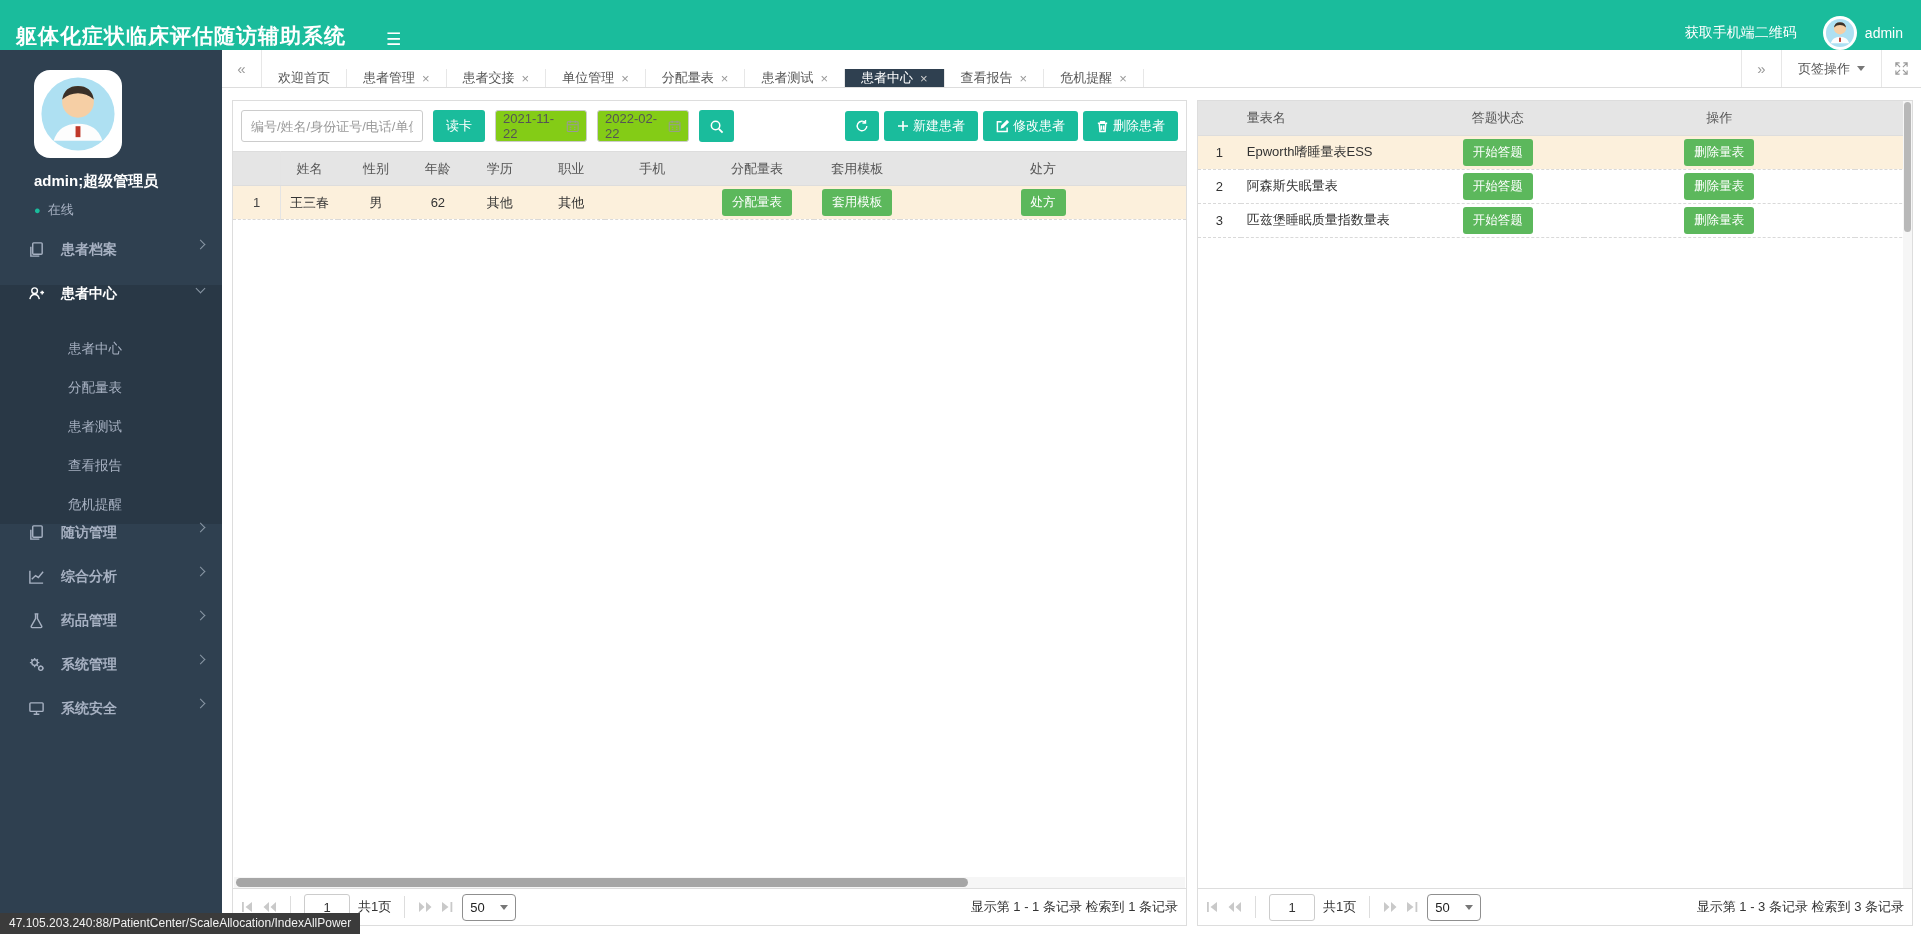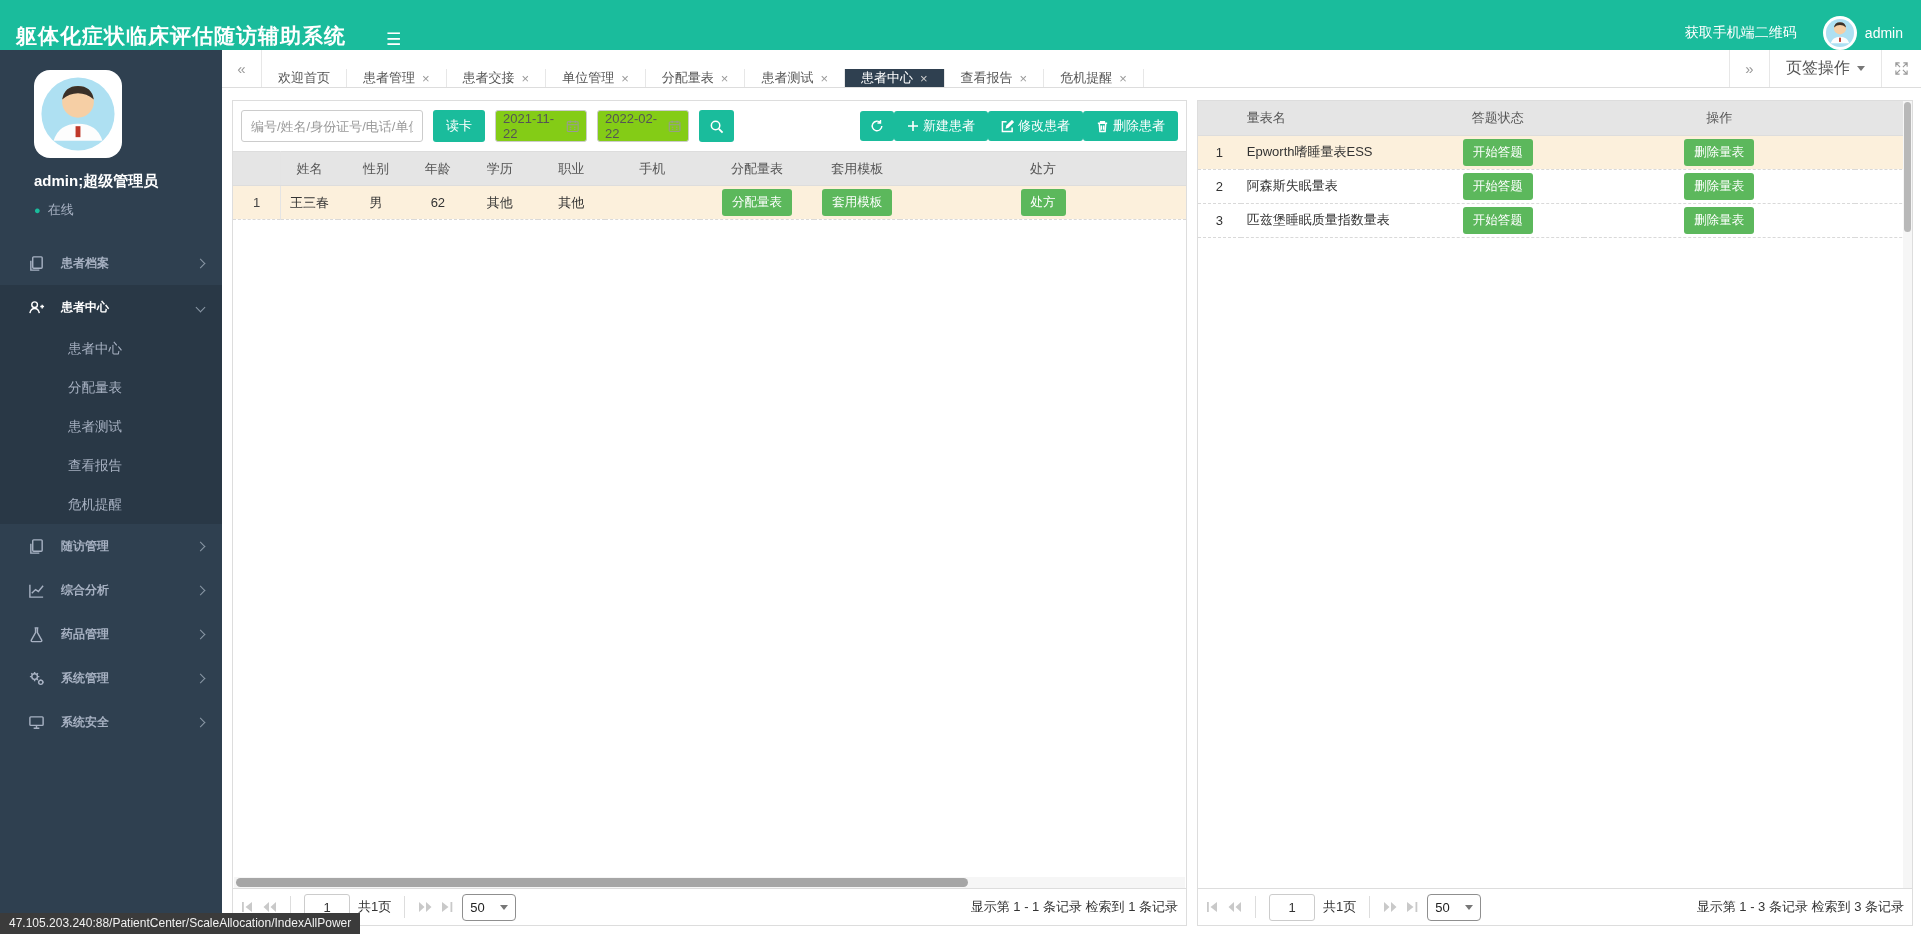--- a/index.html
+++ b/index.html
@@ -26,35 +26,35 @@
   .tabs { display:flex; align-items:flex-end; overflow:hidden; }
   .tab { display:flex; align-items:center; padding:0 16px; font-size:13px; color:#555;
     border-right:1px solid #e7e7e7; cursor:pointer; white-space:nowrap; }
   .tab .x { margin-left:7px; color:#999; font-size:13px; line-height:1; }
   .tab.active { background:#2f4050; color:#fff; }
   .tab.active .x { color:#ccc; }
   .tab-right { margin-left:auto; display:flex; align-items:stretch; }
   .tab-rbtn { width:40px; display:flex; align-items:center; justify-content:center;
     border-left:1px solid #e7e7e7; color:#999; font-size:15px; cursor:pointer; }
   .tab-actions { display:flex; align-items:center; gap:7px; padding:0 16px;
-    border-left:1px solid #e7e7e7; font-size:16px; color:#555; cursor:pointer; }
+    border-left:1px solid #e7e7e7; font-size:13px; color:#555; cursor:pointer; }
   .caret-down { width:0; height:0; border-left:4px solid transparent;
     border-right:4px solid transparent; border-top:5px solid #777; }
 
   
   .sidebar { position:absolute; left:0; top:50px; bottom:0; width:222px;
     background:#2f4050; z-index:10; }
   .profile { padding:20px 0 14px 34px; }
   .avatar-big { width:88px; height:88px; background:#fff; border-radius:16px; padding:5px; }
   .pname { color:#fff; font-size:15px; font-weight:bold; margin-top:14px; }
   .pstatus { color:#a7b1c2; font-size:13px; margin-top:10px; display:flex; align-items:center; gap:7px; }
   .dot { color:#1abc9c; font-size:11px; }
   .nav { margin-top:8px; }
-  .nav-item { display:flex; align-items:center; height:44px; padding:0 18px 0 28px;
-    color:#a7b1c2; font-size:12px; cursor:pointer; }
+  .nav-item { display:flex; height:44px; padding:0 18px 0 28px;
+    color:#a7b1c2; font-size:14px; cursor:pointer; }
   .nav-item .ic { width:17px; height:17px; margin-right:16px; flex:none; }
   .nav-item .lbl { flex:1; font-weight:bold; }
   .chev { width:7px; height:7px; border-right:1.6px solid #8a97a5;
     border-bottom:1.6px solid #8a97a5; transform:rotate(-45deg); flex:none; }
   .chev.down { transform:rotate(45deg); }
   .nav-group.open { background:#293846; }
   .nav-group.open > .nav-item { color:#fff; }
   .sub-item { height:39px; line-height:39px; padding-left:68px; color:#a7b1c2;
     font-size:13.5px; cursor:pointer; }
 
@@ -70,21 +70,21 @@
   .search-input { width:182px; height:32px; border:1px solid #ccc; border-radius:3px;
     padding:0 9px; font-size:13px; color:#333; outline:none;
     font-family:"Liberation Sans","DejaVu Sans",sans-serif; }
   .search-input::placeholder { color:#999; }
   .btn-teal { background:#1abc9c; color:#fff; border:none; border-radius:3px;
     height:32px; padding:0 13px; font-size:13px; cursor:pointer; display:flex;
     align-items:center; gap:4px; font-family:inherit; }
   .date-box { width:92px; height:32px; border:1px solid #ccc; border-radius:3px;
     display:flex; align-items:center; justify-content:space-between; padding:0 7px;
     font-size:13px; color:#555; cursor:pointer; background:#84cc16; }
-  .tb-right { margin-left:auto; display:flex; }
+  .tb-right { margin-left:auto; display:flex; gap:5px; }
   .btn-teal.small { height:30px; }
   .btn-icon-only { padding:0 10px; }
 
   
   table.grid { width:100%; border-collapse:collapse; table-layout:fixed; }
   .grid th { background:#e5e5e5; border-top:1px solid #ddd; border-bottom:1px solid #ddd;
     height:34px; font-size:13px; color:#555; font-weight:normal; text-align:center; }
   .grid td { height:34px; font-size:13px; color:#333; text-align:center;
     border-bottom:1px dashed #d9d9d9; overflow:hidden; white-space:nowrap; }
   .grid .numcol { border-right:1px solid #e4e4e4; color:#444; }

